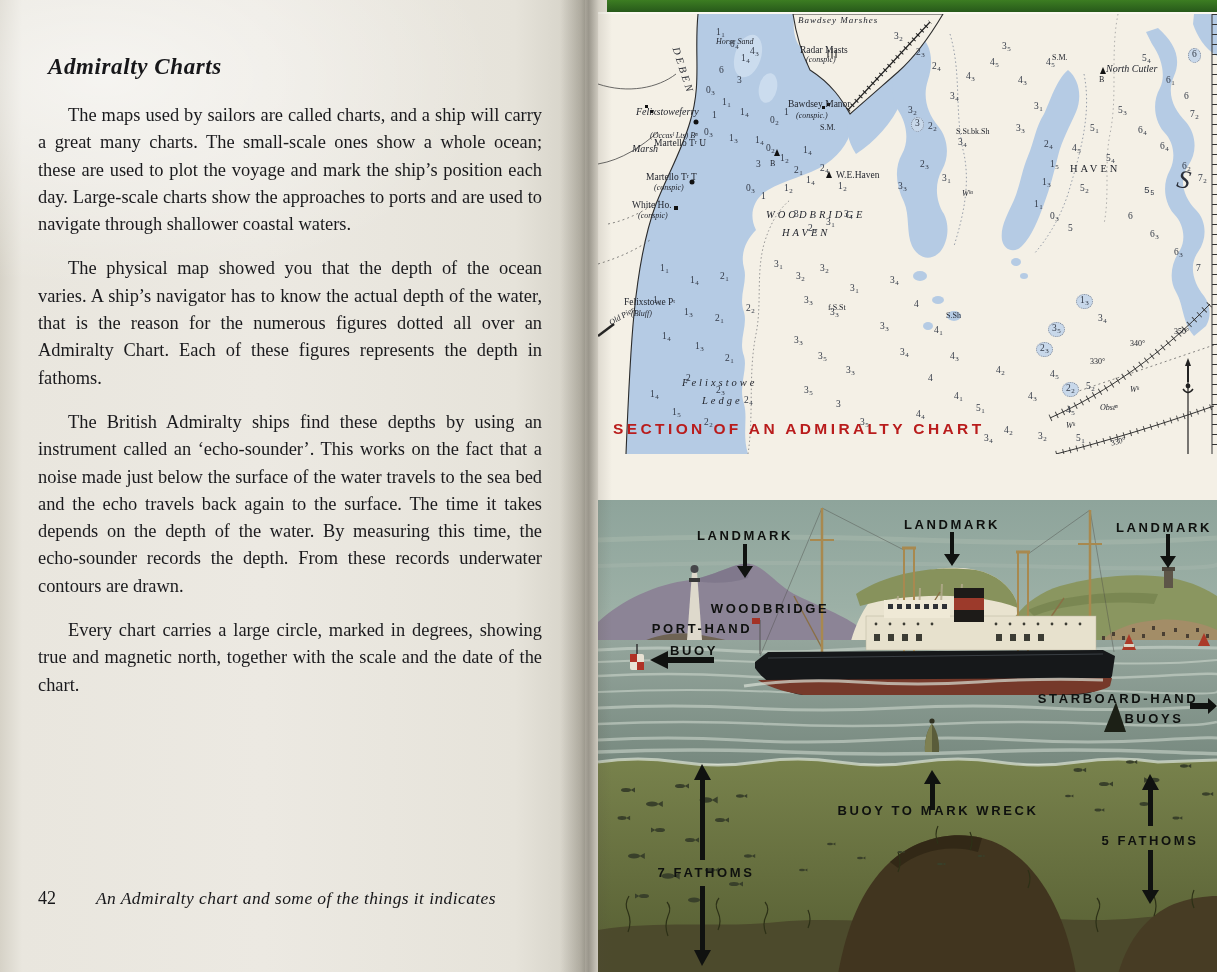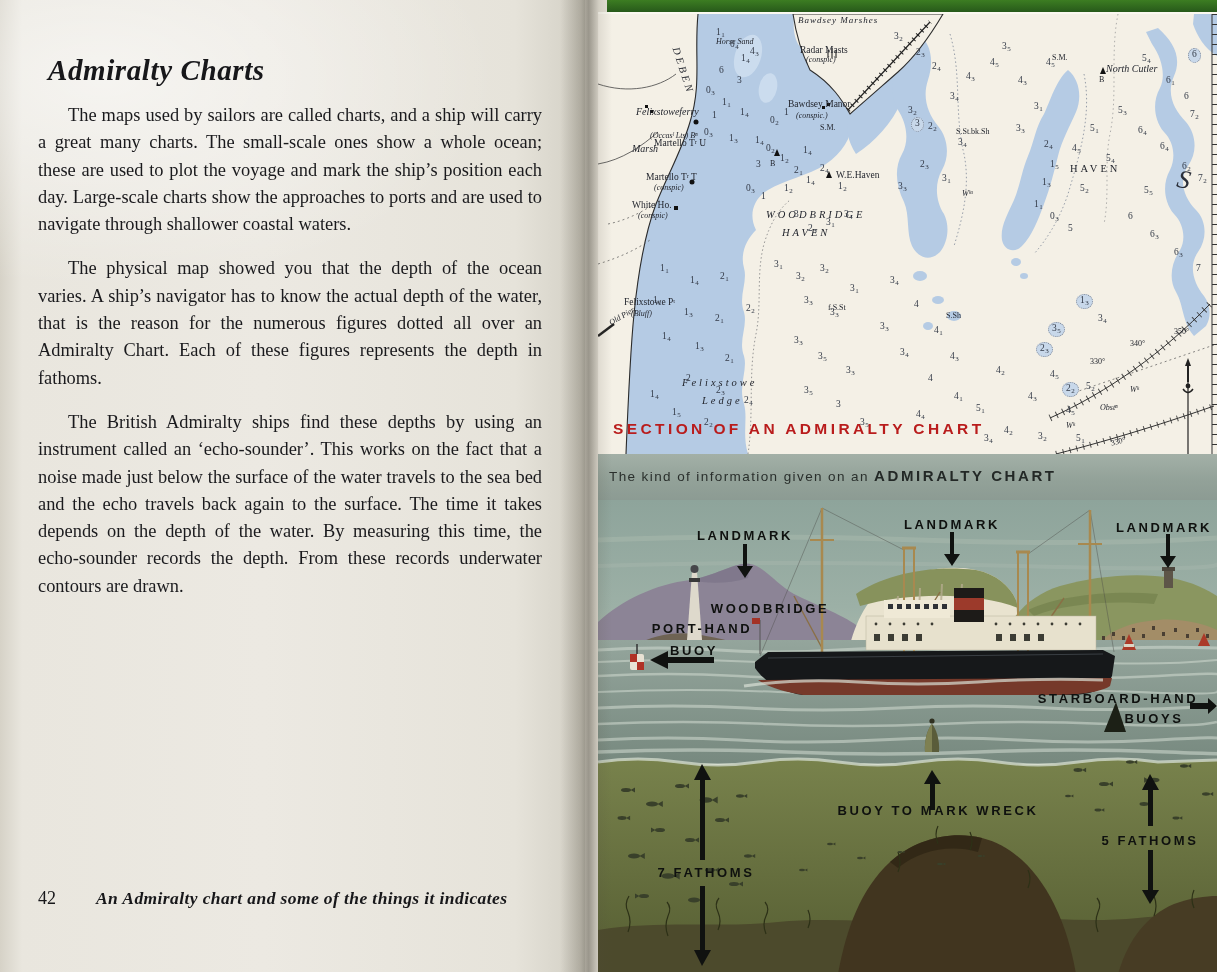--- a/index.html
+++ b/index.html
@@ -3,28 +3,28 @@
 <meta charset="utf-8">
 <style>
   html,body{margin:0;padding:0;background:#b8b4a8;}
   #stage{position:relative;width:1217px;height:972px;overflow:hidden;background:#e7e3da;
          font-family:"Liberation Serif",serif;}
   
   .page-left{position:absolute;left:0;top:0;width:585px;height:972px;
     background:linear-gradient(90deg,#d6d2c7 0,#e9e6de 22px,#ece9e2 45%,#e6e3da 88%,#d2cfc4 100%);}
   .page-left:before{content:"";position:absolute;inset:0;
     background:radial-gradient(560px 300px at 18% 8%,rgba(255,255,255,.55),rgba(255,255,255,0) 70%);}
-  .lp-title{position:absolute;left:48px;top:54px;font-size:29px;font-weight:bold;font-style:italic;
+  .lp-title{position:absolute;left:48px;top:54px;font-size:23px;font-weight:bold;font-style:italic;
     letter-spacing:.6px;color:#17171a;}
   .lp-body{position:absolute;left:38px;top:102px;width:504px;color:#1a1a1d;}
   .lp-body p{margin:0 0 17px 0;font-size:18.4px;line-height:27.3px;text-align:justify;
     text-indent:30px;}
   .lp-footer{position:absolute;left:38px;top:888px;width:506px;display:flex;align-items:baseline;color:#17171a;}
   .lp-pagenum{font-size:18px;}
-  .lp-caption{margin-left:40px;font-size:17.5px;font-style:italic;font-weight:bold;letter-spacing:.4px;}
+  .lp-caption{margin-left:40px;font-size:17.5px;font-style:italic;font-weight:normal;letter-spacing:.4px;}
   
   .gutter{position:absolute;left:560px;top:0;width:52px;height:972px;z-index:6;pointer-events:none;
     background:linear-gradient(90deg,rgba(80,74,60,0) 0%,rgba(80,74,60,.28) 40%,rgba(52,48,38,.42) 55%,rgba(80,74,60,.12) 75%,rgba(80,74,60,0) 100%);}
   
   .page-right{position:absolute;left:585px;top:0;width:632px;height:972px;background:#e5e1d6;}
   .cover-strip{position:absolute;left:22px;top:0;width:610px;height:12px;
     background:linear-gradient(180deg,#3c7d22,#27591a);}
   .plate{position:absolute;left:13px;top:12px;width:619px;height:960px;background:#f4f0e6;
     border-top:2px solid #faf8f0;overflow:hidden;}
   .chart{position:absolute;left:0;top:0;width:619px;height:440px;}
@@ -60,20 +60,21 @@
 
 <div id="stage">
 
   <div class="page-left">
     <div class="lp-title">Admiralty Charts</div>
     <div class="lp-body">
 
     <p>The maps used by sailors are called charts, and a ship will carry a great many charts. The small-scale ones show a whole ocean; these are used to plot the voyage and mark the ship’s position each day. Large-scale charts show the approaches to ports and are used to navigate through shallower coastal waters.</p>
         <p>The physical map showed you that the depth of the ocean varies. A ship’s navigator has to know the actual depth of the water, that is the reason for the numerous figures dotted all over an Admiralty Chart. Each of these figures represents the depth in fathoms.</p>
         <p>The British Admiralty ships find these depths by using an instrument called an ‘echo-sounder’. This works on the fact that a noise made just below the surface of the water travels to the sea bed and the echo travels back again to the surface. The time it takes depends on the depth of the water. By measuring this time, the echo-sounder records the depth. From these records underwater contours are drawn.</p>
+        <p>Every chart carries a large circle, marked in degrees, showing true and magnetic north, together with the scale and the date of the chart.</p>
       </div>
     <div class="lp-footer">
       <span class="lp-pagenum">42</span>
       <span class="lp-caption">An Admiralty chart and some of the things it indicates</span>
     </div>
   </div>
 
   <div class="page-right">
     <div class="cover-strip"></div>
     <div class="plate">
@@ -305,21 +306,21 @@
             <span class="snd" style="left: 452px; top: 198px;"><span>0</span><sub>3</sub></span>
             <span class="snd" style="left: 470px; top: 210px;"><span>5</span><sub></sub></span>
             <span class="snd" style="left: 482px; top: 170px;"><span>5</span><sub>2</sub></span>
             <span class="snd" style="left: 474px; top: 130px;"><span>4</span><sub>5</sub></span>
             <span class="snd" style="left: 492px; top: 110px;"><span>5</span><sub>1</sub></span>
             <span class="snd" style="left: 520px; top: 92px;"><span>5</span><sub>3</sub></span>
             <span class="snd" style="left: 540px; top: 112px;"><span>6</span><sub>4</sub></span>
             <span class="snd" style="left: 508px; top: 140px;"><span>5</span><sub>4</sub></span>
             <span class="snd" style="left: 562px; top: 128px;"><span>6</span><sub>4</sub></span>
             <span class="snd" style="left: 584px; top: 148px;"><span>6</span><sub>2</sub></span>
-            <span class="snd" style="left: 546px; top: 172px;"><span>5</span><sub>5</sub></span>
+            <span class="snd" style="left: 546px; top: 172px; font-family: Liberation Mono, monospace;"><span>5</span><sub>5</sub></span>
             <span class="snd" style="left: 592px; top: 96px;"><span>7</span><sub>2</sub></span>
             <span class="snd" style="left: 530px; top: 198px;"><span>6</span><sub></sub></span>
             <span class="snd" style="left: 552px; top: 216px;"><span>6</span><sub>3</sub></span>
             <span class="snd" style="left: 576px; top: 234px;"><span>6</span><sub>3</sub></span>
             <span class="snd" style="left: 598px; top: 250px;"><span>7</span><sub></sub></span>
             <span class="snd" style="left: 568px; top: 62px;"><span>6</span><sub>1</sub></span>
             <span class="snd" style="left: 544px; top: 40px;"><span>5</span><sub>4</sub></span>
             <span class="snd" style="left: 586px; top: 78px;"><span>6</span><sub></sub></span>
             <span class="snd ring" style="left: 590px; top: 34px;"><span>6</span><sub></sub></span>
             <span class="snd" style="left: 600px; top: 160px;"><span>7</span><sub>2</sub></span>
@@ -330,25 +331,20 @@
             <span class="snd" style="left: 500px; top: 300px;"><span>3</span><sub>4</sub></span>
             <span class="snd" style="left: 452px; top: 356px;"><span>4</span><sub>5</sub></span>
             <span class="snd" style="left: 488px; top: 368px;"><span>5</span><sub>2</sub></span>
             <span class="snd" style="left: 430px; top: 378px;"><span>4</span><sub>3</sub></span>
             <span class="snd" style="left: 468px; top: 392px;"><span>4</span><sub>5</sub></span>
             <span class="snd" style="left: 478px; top: 420px;"><span>5</span><sub>1</sub></span>
             <span class="snd" style="left: 440px; top: 418px;"><span>3</span><sub>2</sub></span>
           </div>
       </div>
 
-      <div class="band">
-        <div class="band-caption">
-          <span>The kind of information given on an </span><b>ADMIRALTY CHART</b>
-        </div>
-      </div>
 
       <div class="illus">
         <svg width="619" height="474" viewBox="0 0 619 474">
           <defs>
             <linearGradient id="sky" x1="0" y1="0" x2="0" y2="1">
               <stop offset="0" stop-color="#8ea49b"></stop>
                 <stop offset=".7" stop-color="#9cb0a6"></stop>
                 <stop offset="1" stop-color="#a8b8ac"></stop>
             </linearGradient>
             <linearGradient id="sea" x1="0" y1="0" x2="0" y2="1">

